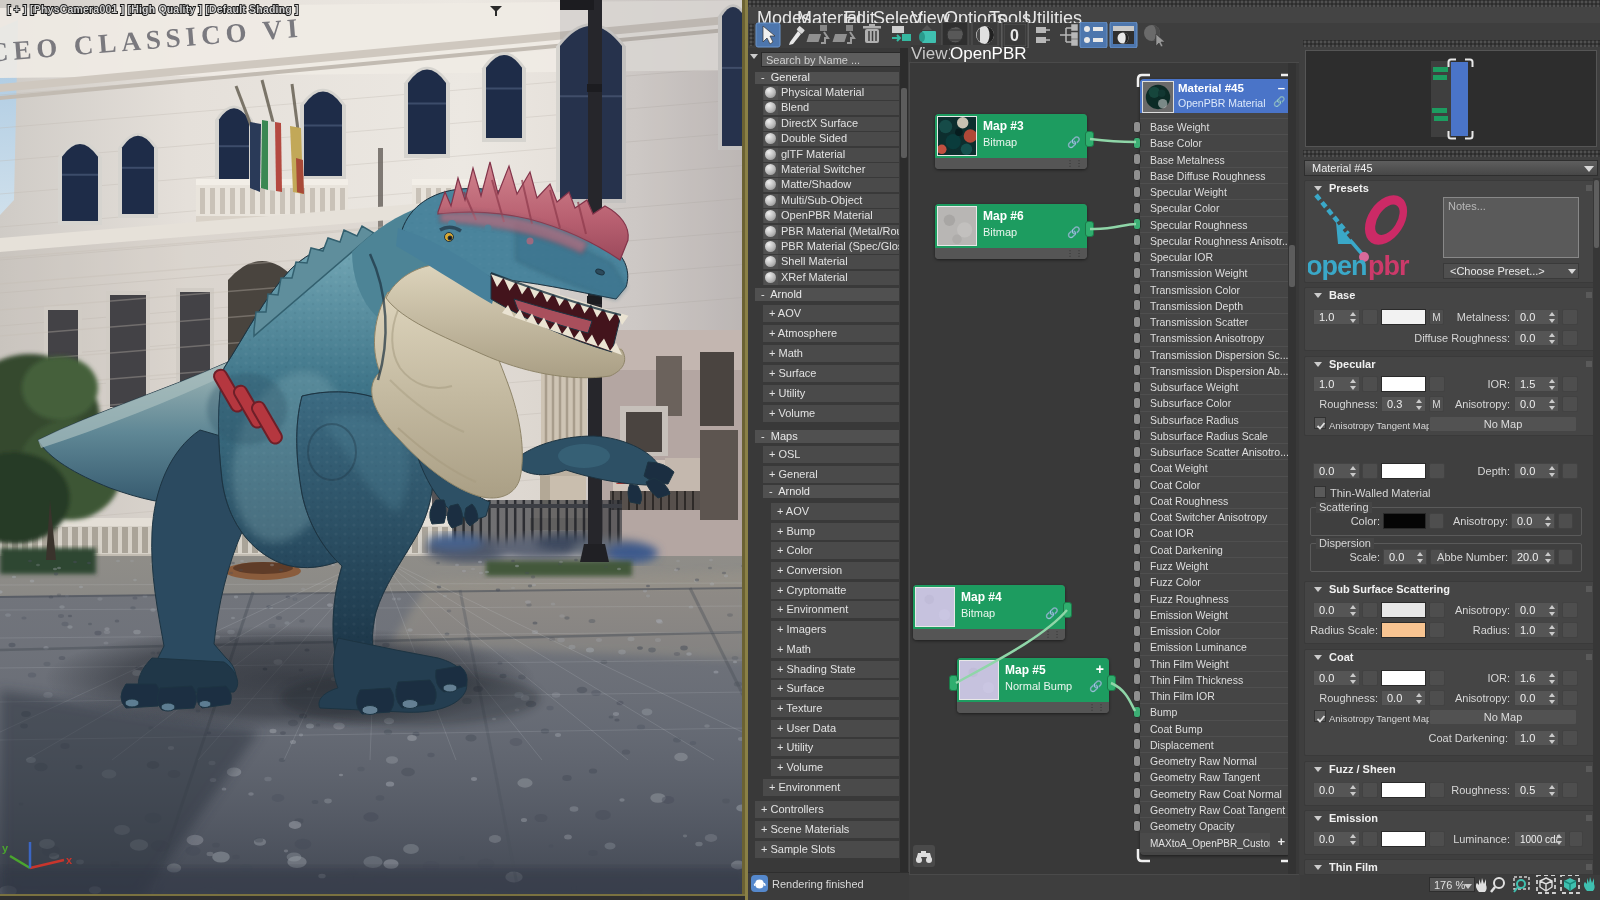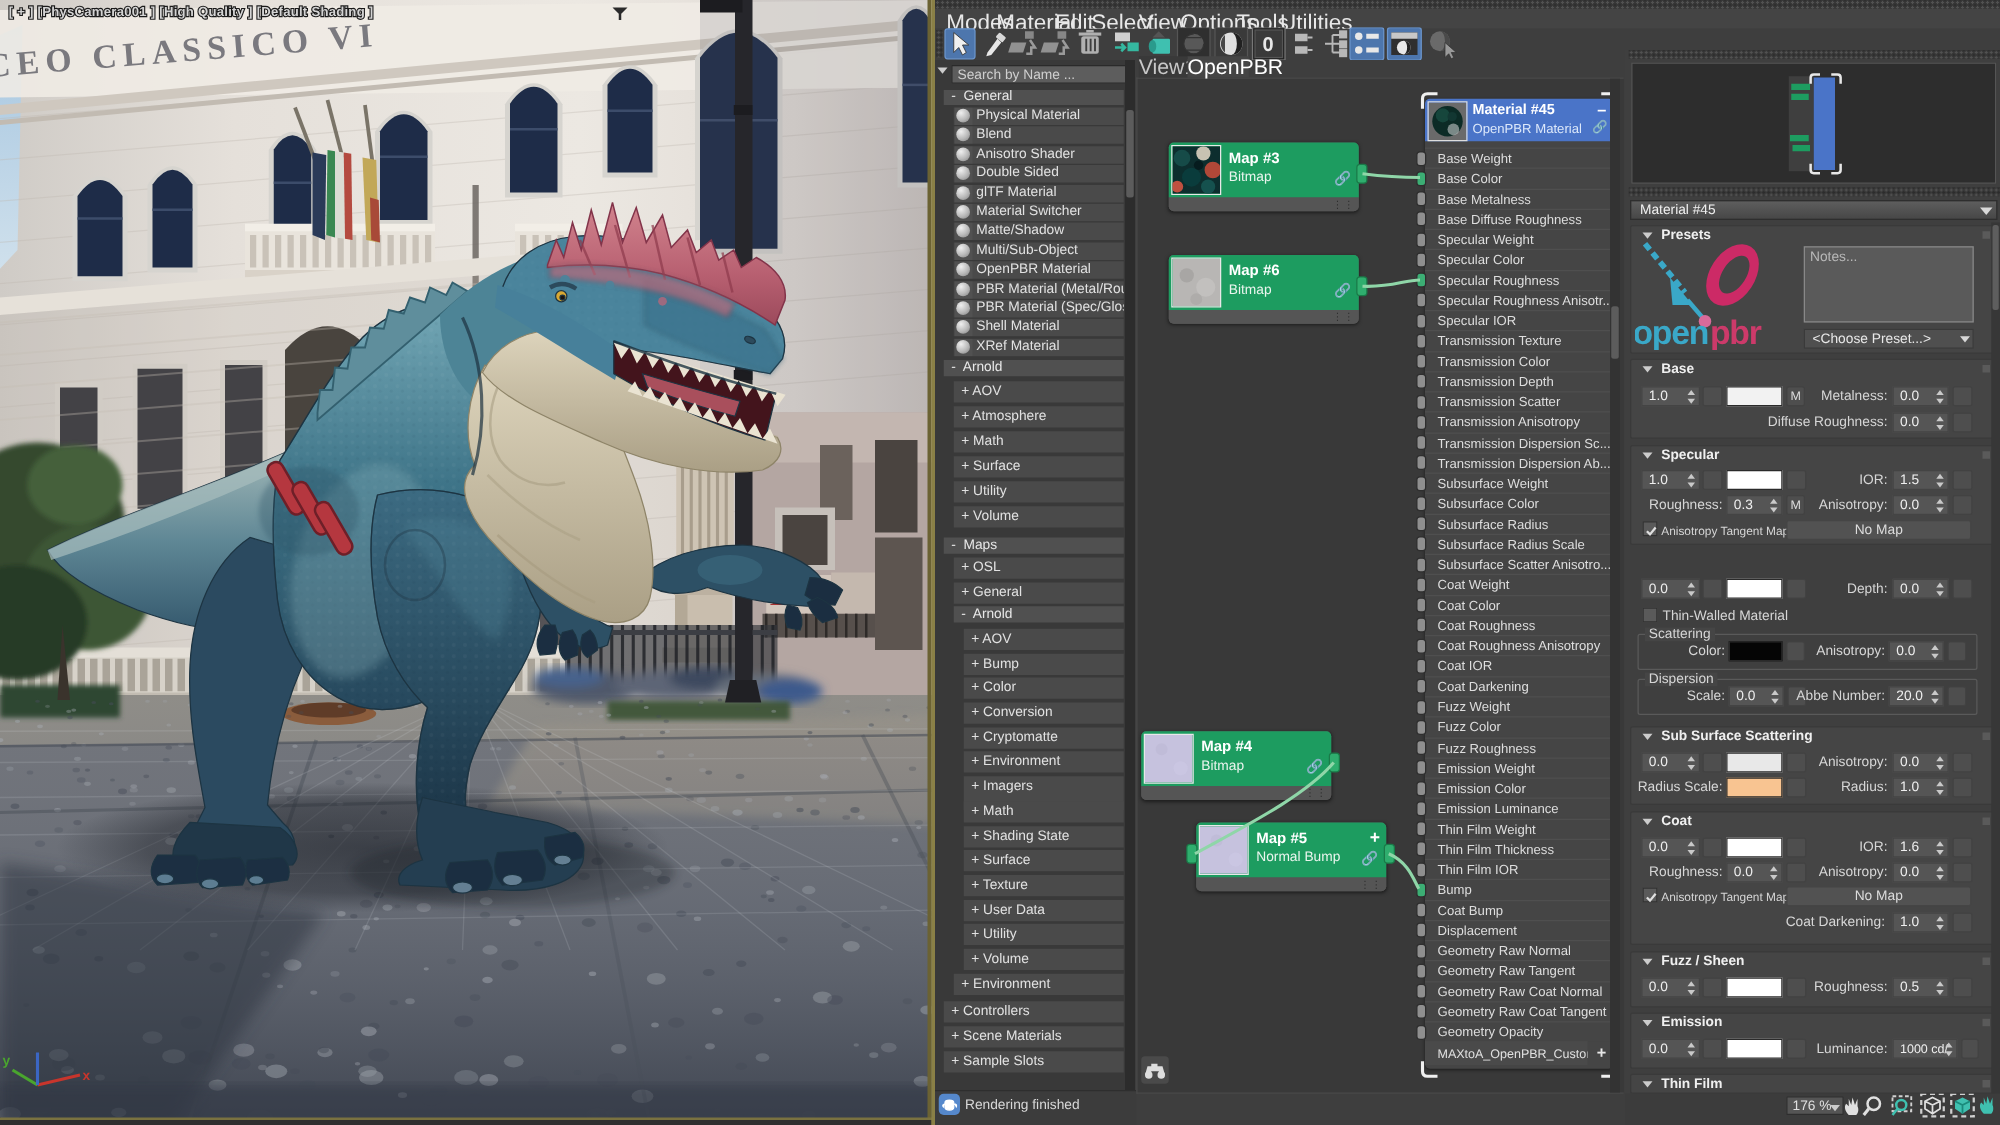--- a/index.html
+++ b/index.html
@@ -936,21 +936,21 @@
           <div style="position:absolute;left:18px;top:0px">Physical Material</div>
         </div>
         <div class="brow" style="left:15px;top:53.4px;width:136px;height:14px;">
           <div class="sphbox"></div>
           <div class="sphere"></div>
           <div style="position:absolute;left:18px;top:0px">Blend</div>
         </div>
         <div class="brow" style="left:15px;top:68.8px;width:136px;height:14px;">
           <div class="sphbox"></div>
           <div class="sphere"></div>
-          <div style="position:absolute;left:18px;top:0px">Anisotro Shader</div>
+          <div style="position:absolute;left:18px;top:0px">DirectX Surface</div>
         </div>
         <div class="brow" style="left:15px;top:84.2px;width:136px;height:14px;">
           <div class="sphbox"></div>
           <div class="sphere"></div>
           <div style="position:absolute;left:18px;top:0px">Double Sided</div>
         </div>
         <div class="brow" style="left:15px;top:99.60000000000001px;width:136px;height:14px;">
           <div class="sphbox"></div>
           <div class="sphere"></div>
           <div style="position:absolute;left:18px;top:0px">glTF Material</div>
@@ -1182,21 +1182,21 @@
         <div class="prow" style="top:104px">Specular Weight</div>
         <div class="psock" style="left:-7px;top:107px;background:#8f8f8f"></div>
         <div class="prow" style="top:120px">Specular Color</div>
         <div class="psock" style="left:-7px;top:123px;background:#8f8f8f"></div>
         <div class="prow" style="top:137px">Specular Roughness</div>
         <div class="psock" style="left:-7px;top:139px;background:#3cae74"></div>
         <div class="prow" style="top:153px">Specular Roughness Anisotr...</div>
         <div class="psock" style="left:-7px;top:155px;background:#8f8f8f"></div>
         <div class="prow" style="top:169px">Specular IOR</div>
         <div class="psock" style="left:-7px;top:172px;background:#8f8f8f"></div>
-        <div class="prow" style="top:185px">Transmission Texture</div>
+        <div class="prow" style="top:185px">Transmission Weight</div>
         <div class="psock" style="left:-7px;top:188px;background:#8f8f8f"></div>
         <div class="prow" style="top:202px">Transmission Color</div>
         <div class="psock" style="left:-7px;top:204px;background:#8f8f8f"></div>
         <div class="prow" style="top:218px">Transmission Depth</div>
         <div class="psock" style="left:-7px;top:220px;background:#8f8f8f"></div>
         <div class="prow" style="top:234px">Transmission Scatter</div>
         <div class="psock" style="left:-7px;top:237px;background:#8f8f8f"></div>
         <div class="prow" style="top:250px">Transmission Anisotropy</div>
         <div class="psock" style="left:-7px;top:253px;background:#8f8f8f"></div>
         <div class="prow" style="top:267px">Transmission Dispersion Sc...</div>
@@ -1212,21 +1212,21 @@
         <div class="prow" style="top:348px">Subsurface Radius Scale</div>
         <div class="psock" style="left:-7px;top:350px;background:#8f8f8f"></div>
         <div class="prow" style="top:364px">Subsurface Scatter Anisotro...</div>
         <div class="psock" style="left:-7px;top:367px;background:#8f8f8f"></div>
         <div class="prow" style="top:380px">Coat Weight</div>
         <div class="psock" style="left:-7px;top:383px;background:#8f8f8f"></div>
         <div class="prow" style="top:397px">Coat Color</div>
         <div class="psock" style="left:-7px;top:399px;background:#8f8f8f"></div>
         <div class="prow" style="top:413px">Coat Roughness</div>
         <div class="psock" style="left:-7px;top:415px;background:#8f8f8f"></div>
-        <div class="prow" style="top:429px">Coat Roughness Anisotropy</div>
+        <div class="prow" style="top:429px">Coat Switcher Anisotropy</div>
         <div class="psock" style="left:-7px;top:432px;background:#8f8f8f"></div>
         <div class="prow" style="top:445px">Coat IOR</div>
         <div class="psock" style="left:-7px;top:448px;background:#8f8f8f"></div>
         <div class="prow" style="top:462px">Coat Darkening</div>
         <div class="psock" style="left:-7px;top:464px;background:#8f8f8f"></div>
         <div class="prow" style="top:478px">Fuzz Weight</div>
         <div class="psock" style="left:-7px;top:481px;background:#8f8f8f"></div>
         <div class="prow" style="top:494px">Fuzz Color</div>
         <div class="psock" style="left:-7px;top:497px;background:#8f8f8f"></div>
         <div class="prow" style="top:511px">Fuzz Roughness</div>

